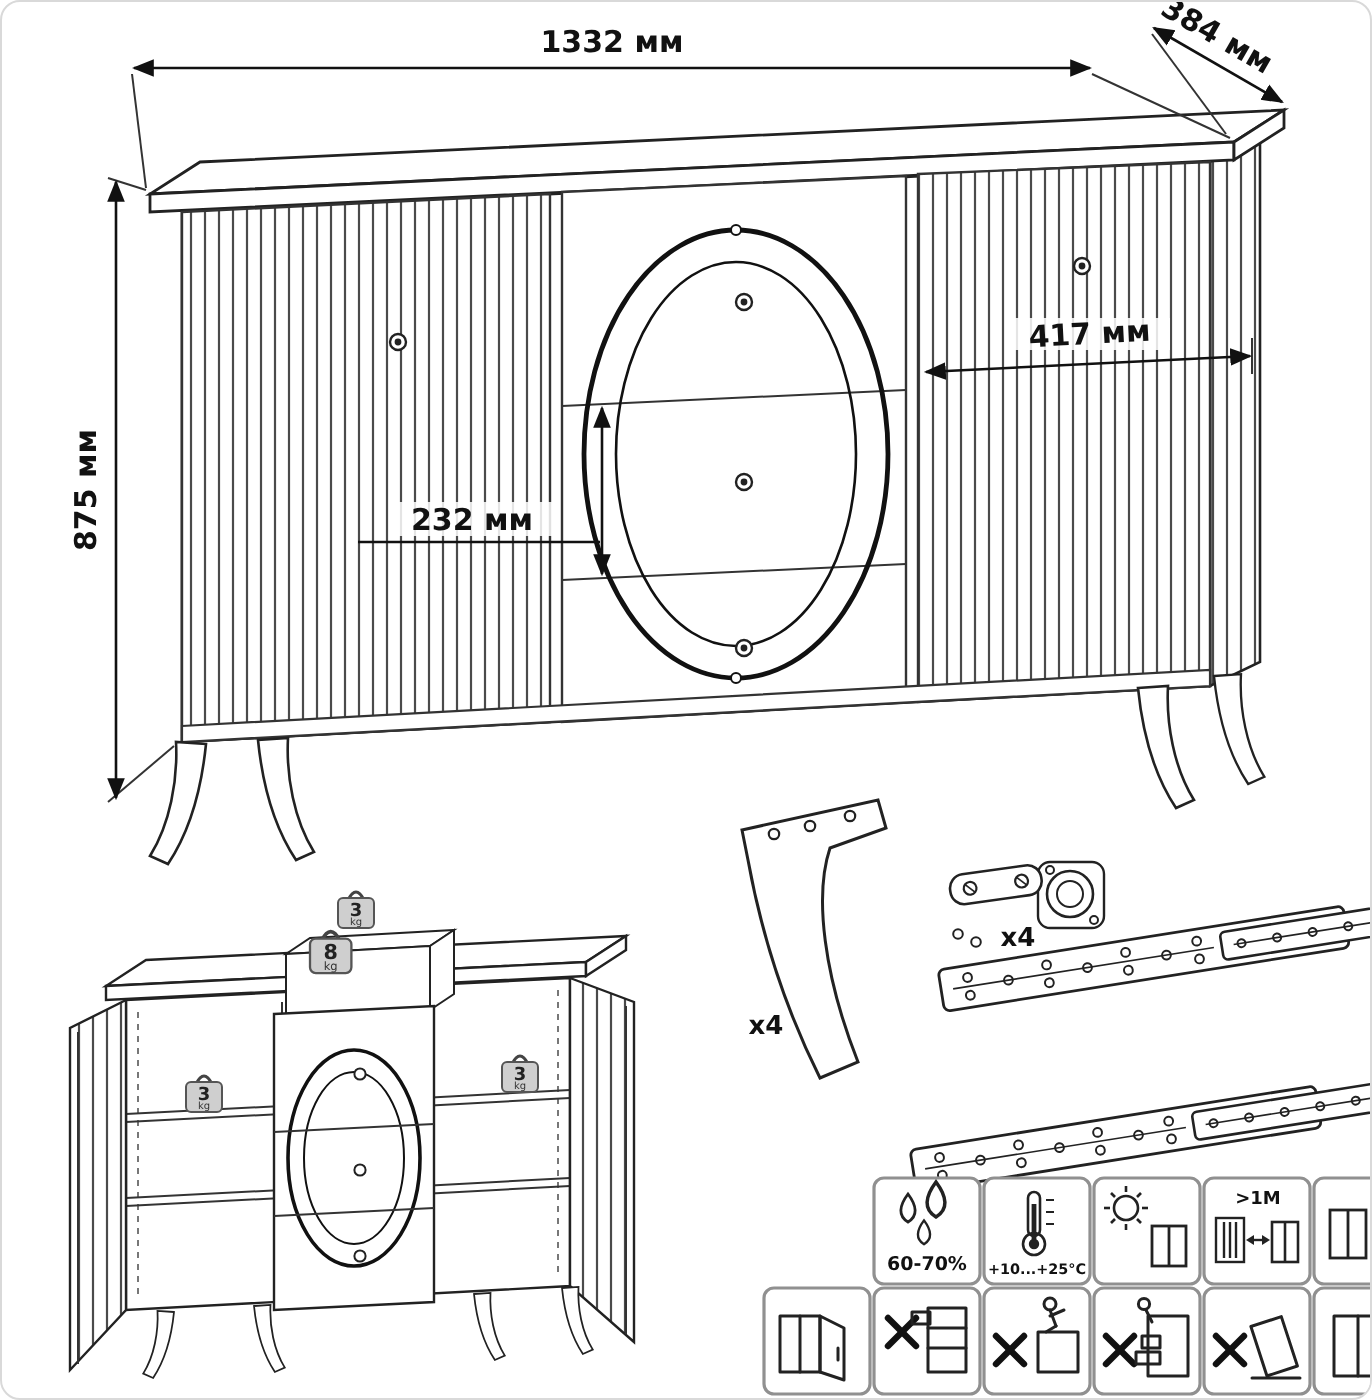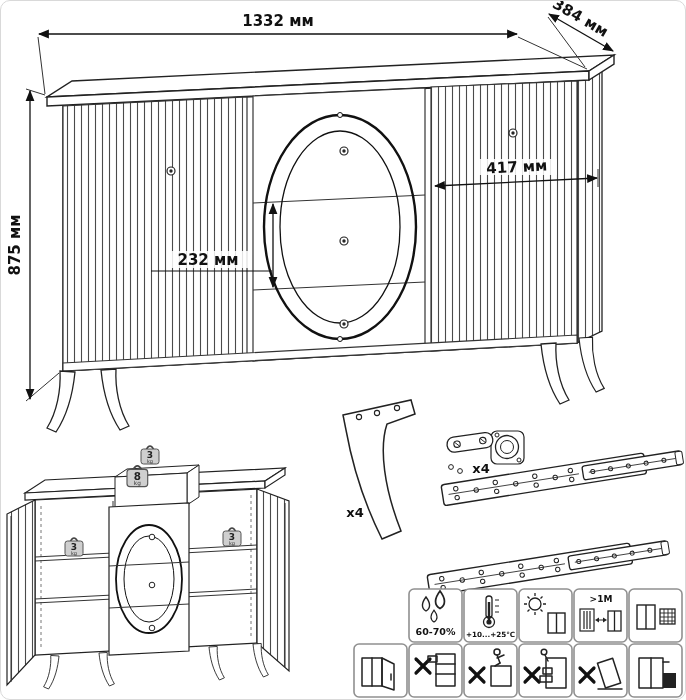--- a/index.html
+++ b/index.html
@@ -1,16 +1,16 @@
 <!DOCTYPE html>
 <html><head>
 <meta charset="utf-8">
 <style>
   html,body{margin:0;padding:0;background:#fff;}
-  .frame{width:686px;height:700px;box-sizing:border-box;border:1px solid #d9d9d9;border-radius:10px;overflow:hidden;background:#fff;}
+  .frame{width:686px;height:700px;box-sizing:border-box;border:1px solid #d9d9d9;border-radius:10px;overflow:hidden;background:#fff;padding-left:28px;}
   svg text{font-family:"DejaVu Sans",sans-serif;fill:#111;}
   .dim{font-size:15px;font-weight:bold;}
   .count{font-size:13px;font-weight:600;}
   .iconlabel{font-size:9.5px;font-weight:bold;}
   .iconlabel-sm{font-size:7.2px;font-weight:bold;}
   .distlabel{font-size:9px;font-weight:bold;}
   .wnum{font-size:9px;font-weight:bold;fill:#222;}
   .wkg{font-size:5px;fill:#333;}
   .thin{stroke:#333;stroke-width:1;fill:none;}
   .cell{fill:#fff;stroke:#909090;stroke-width:1.6;}

